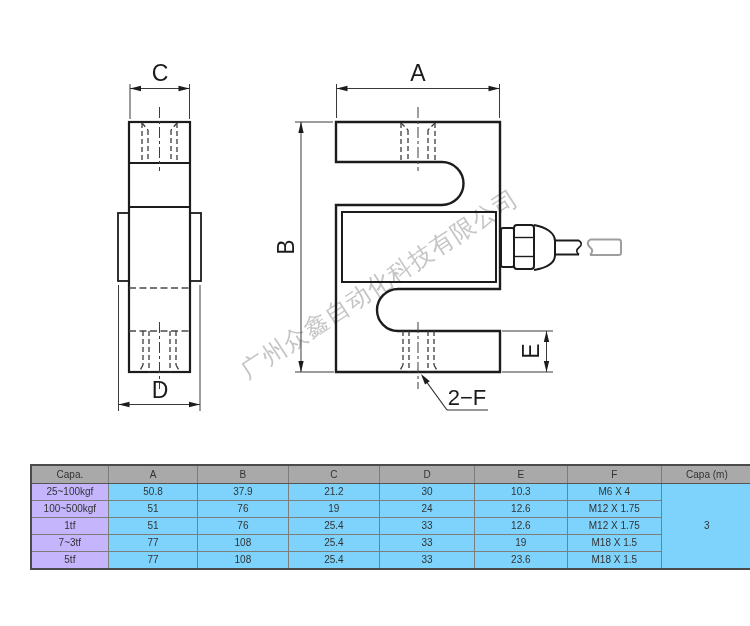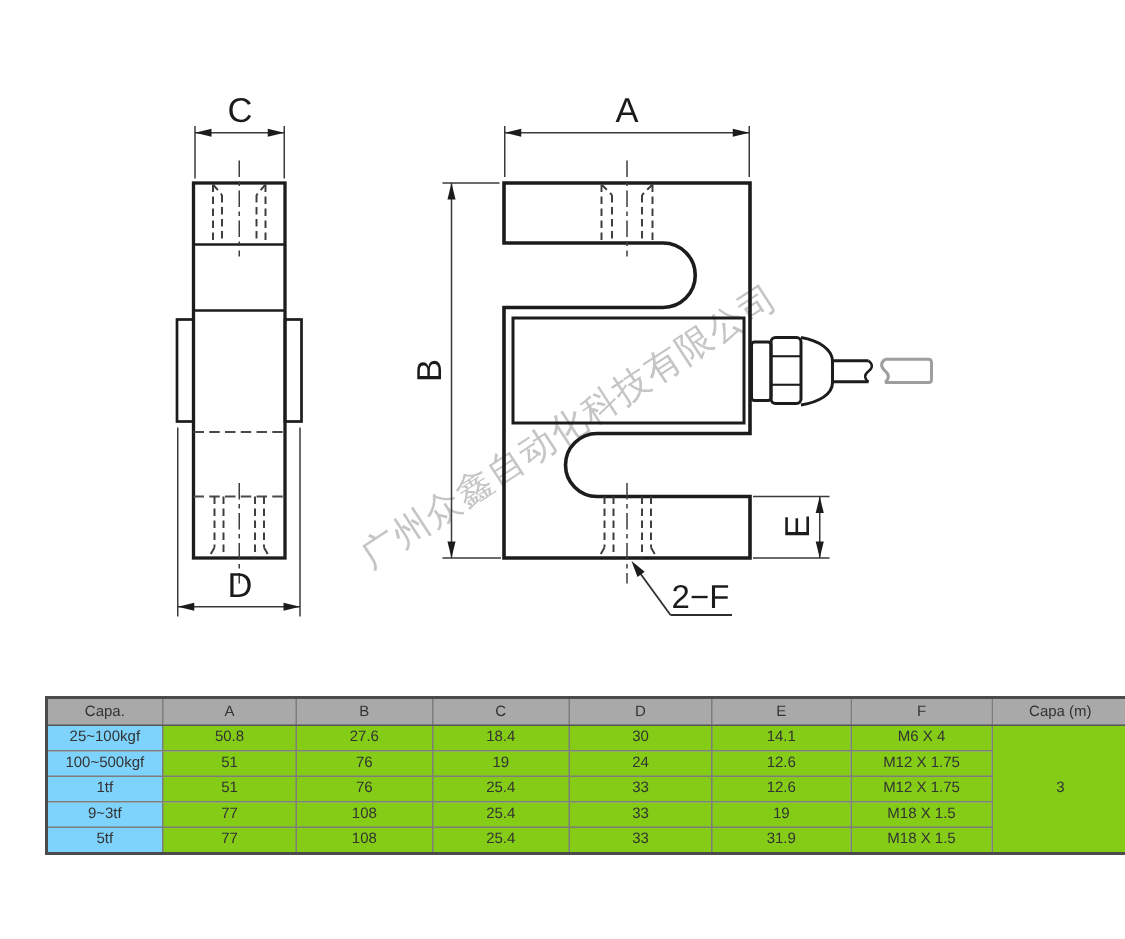--- a/index.html
+++ b/index.html
@@ -14,22 +14,22 @@
   .drawing{position:absolute;left:0;top:0;}
   .dim-label{font-family:"Liberation Sans","DejaVu Sans",sans-serif;font-size:23px;fill:#1b1b1b;}
   .callout-label{font-family:"Liberation Sans","DejaVu Sans",sans-serif;font-size:22px;fill:#1b1b1b;}
   
   .spec-table{position:absolute;left:30px;top:464px;width:724px;border-collapse:collapse;
               table-layout:fixed;font-size:10px;color:#333;}
   .spec-table,.spec-table th,.spec-table td{border:1px solid #7d7d7d;}
   .spec-table{border:2px solid #4b4b4b;}
   .spec-table th{background:#a9a9a9;height:17px;font-weight:normal;color:#333;
                  border-bottom:1px solid #555;padding:0;}
-  .spec-table td{height:16px;text-align:center;background:#84cc16;padding:0;line-height:1;}
-  .spec-table td.capa{background:#7dd3fc;}
+  .spec-table td{height:16px;text-align:center;background:#7dd3fc;padding:0;line-height:1;}
+  .spec-table td.capa{background:#c4b5fd;}
   .spec-table td.cable{vertical-align:middle;}
 </style>
 </head>
 <body>
 
 <div class="stage">
 
   <div class="watermark">广州众鑫自动化科技有限公司</div>
 
   <svg class="drawing" width="750" height="460" viewBox="0 0 750 460">
@@ -185,24 +185,24 @@
         <th>D</th>
         <th>E</th>
         <th>F</th>
         <th>Capa (m)</th>
       </tr>
     </thead>
     <tbody>
       <tr>
         <td class="capa">25~100kgf</td>
         <td>50.8</td>
-        <td>27.6</td>
-        <td>18.4</td>
+        <td>37.9</td>
+        <td>21.2</td>
         <td>30</td>
-        <td>14.1</td>
+        <td>10.3</td>
         <td>M6 X 4</td>
         <td class="cable" rowspan="5">3</td>
       </tr>
       <tr>
         <td class="capa">100~500kgf</td>
         <td>51</td>
         <td>76</td>
         <td>19</td>
         <td>24</td>
         <td>12.6</td>
@@ -211,32 +211,32 @@
       <tr>
         <td class="capa">1tf</td>
         <td>51</td>
         <td>76</td>
         <td>25.4</td>
         <td>33</td>
         <td>12.6</td>
         <td>M12 X 1.75</td>
       </tr>
       <tr>
-        <td class="capa">9~3tf</td>
+        <td class="capa">7~3tf</td>
         <td>77</td>
         <td>108</td>
         <td>25.4</td>
         <td>33</td>
         <td>19</td>
         <td>M18 X 1.5</td>
       </tr>
       <tr>
         <td class="capa">5tf</td>
         <td>77</td>
         <td>108</td>
         <td>25.4</td>
         <td>33</td>
-        <td>31.9</td>
+        <td>23.6</td>
         <td>M18 X 1.5</td>
       </tr>
     </tbody>
   </table>
 </div>
 
 </body></html>

